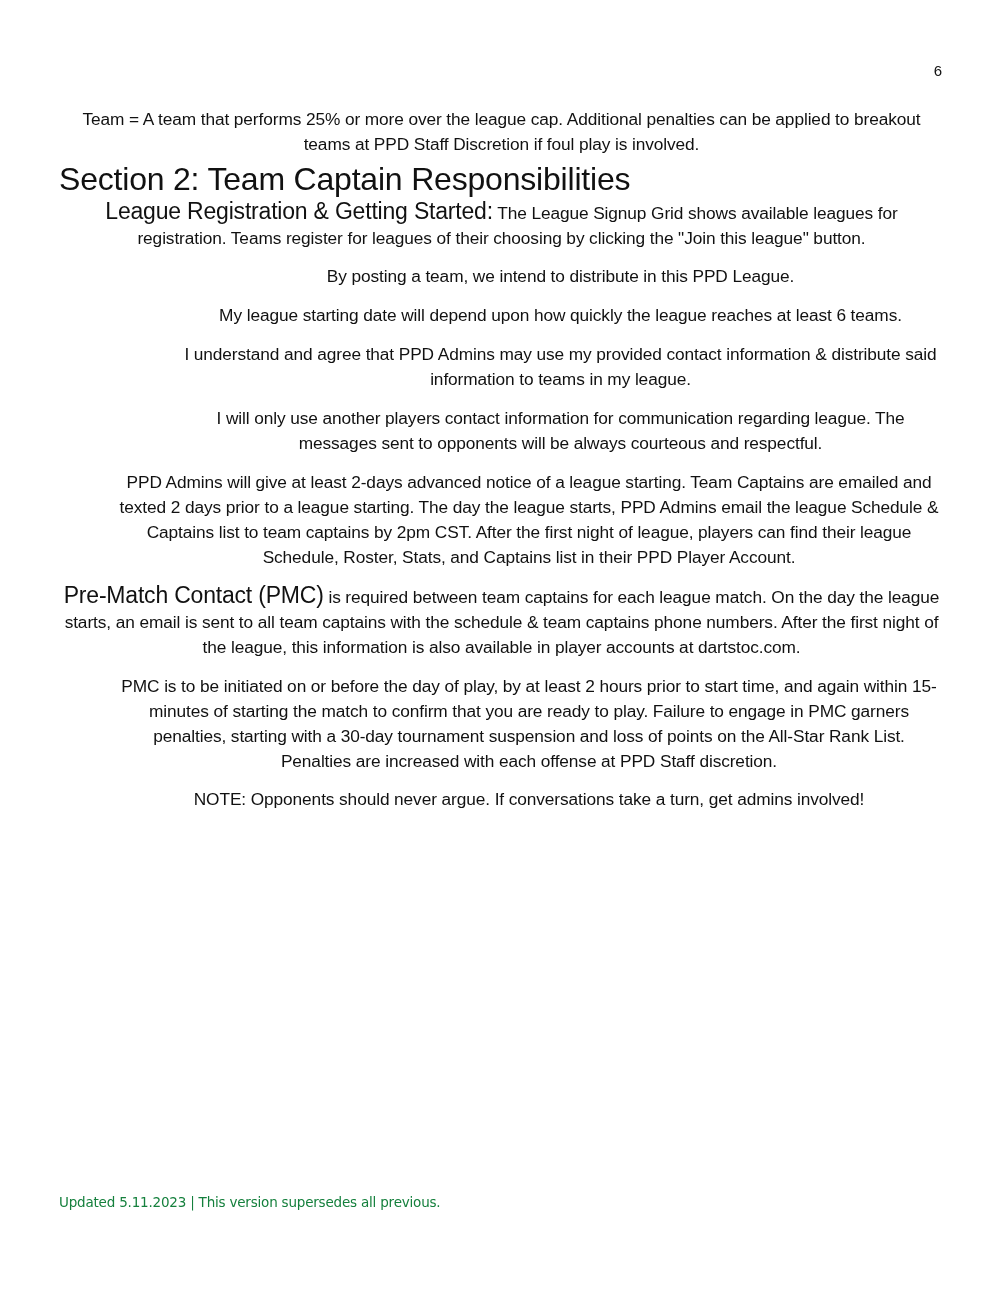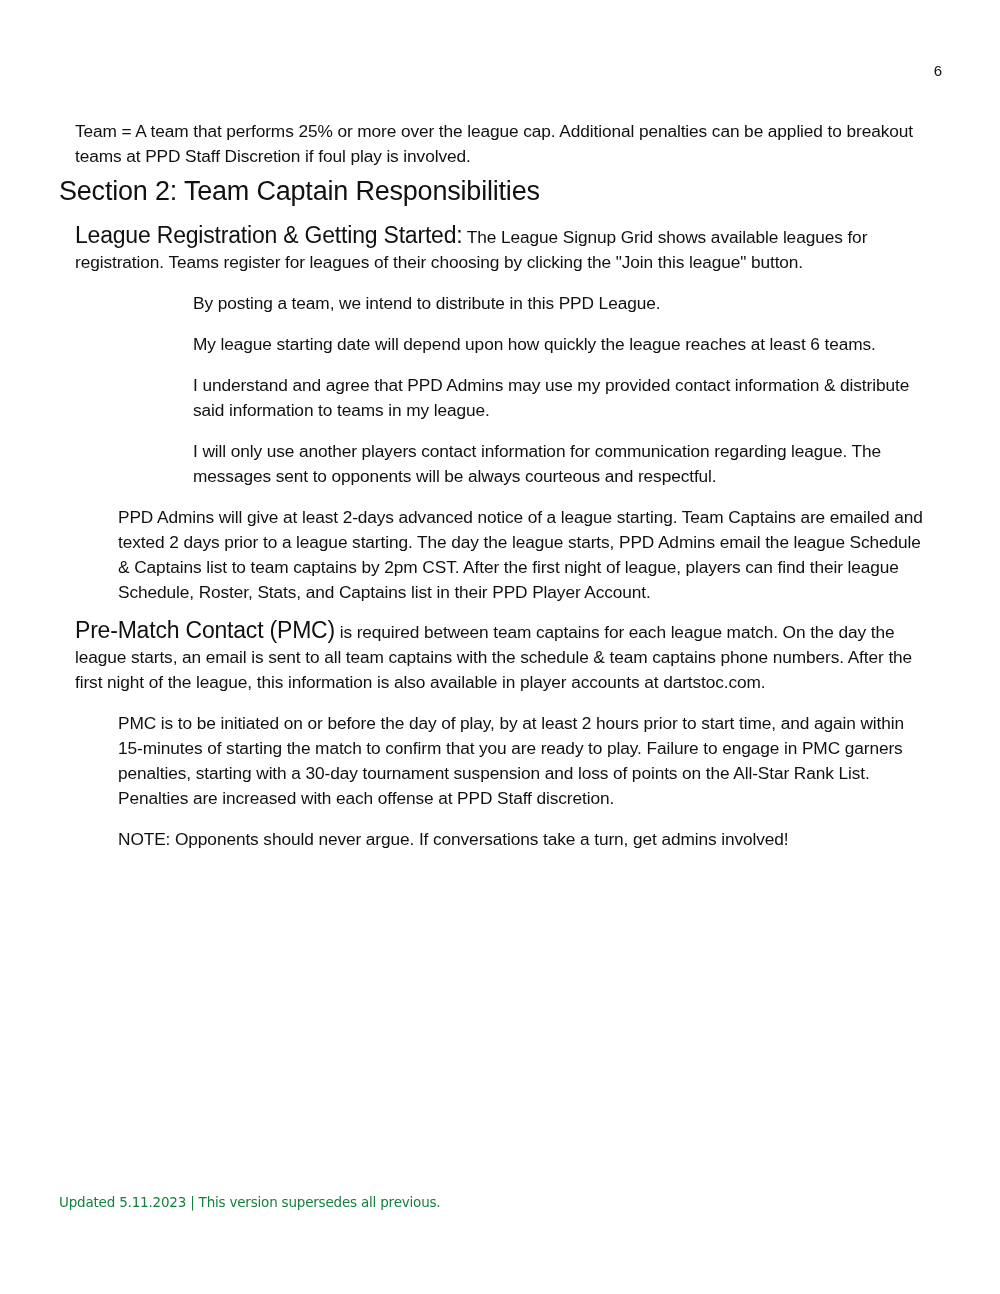--- a/index.html
+++ b/index.html
@@ -21,24 +21,24 @@
     .content {
       position: absolute;
       left: 59px;
       top: 103px;
       width: 885px;
       font-family: "Liberation Sans", sans-serif;
       font-size: 17.3px;
       line-height: 25px;
       letter-spacing: -0.1px;
     }
-    p { margin: 16px; }
+    p { margin: 4px; text-align: center; }
     .intro { margin-bottom: 6px; }
     .section-title {
-      font-size: 27px;
+      font-size: 32px;
       line-height: 32px;
       font-weight: normal;
       margin: 0 0 4px 0;
       letter-spacing: -0.2px;
     }
     .subhead {
       font-size: 23px;
       letter-spacing: -0.2px;
     }
     .para { margin-bottom: 13px; }

